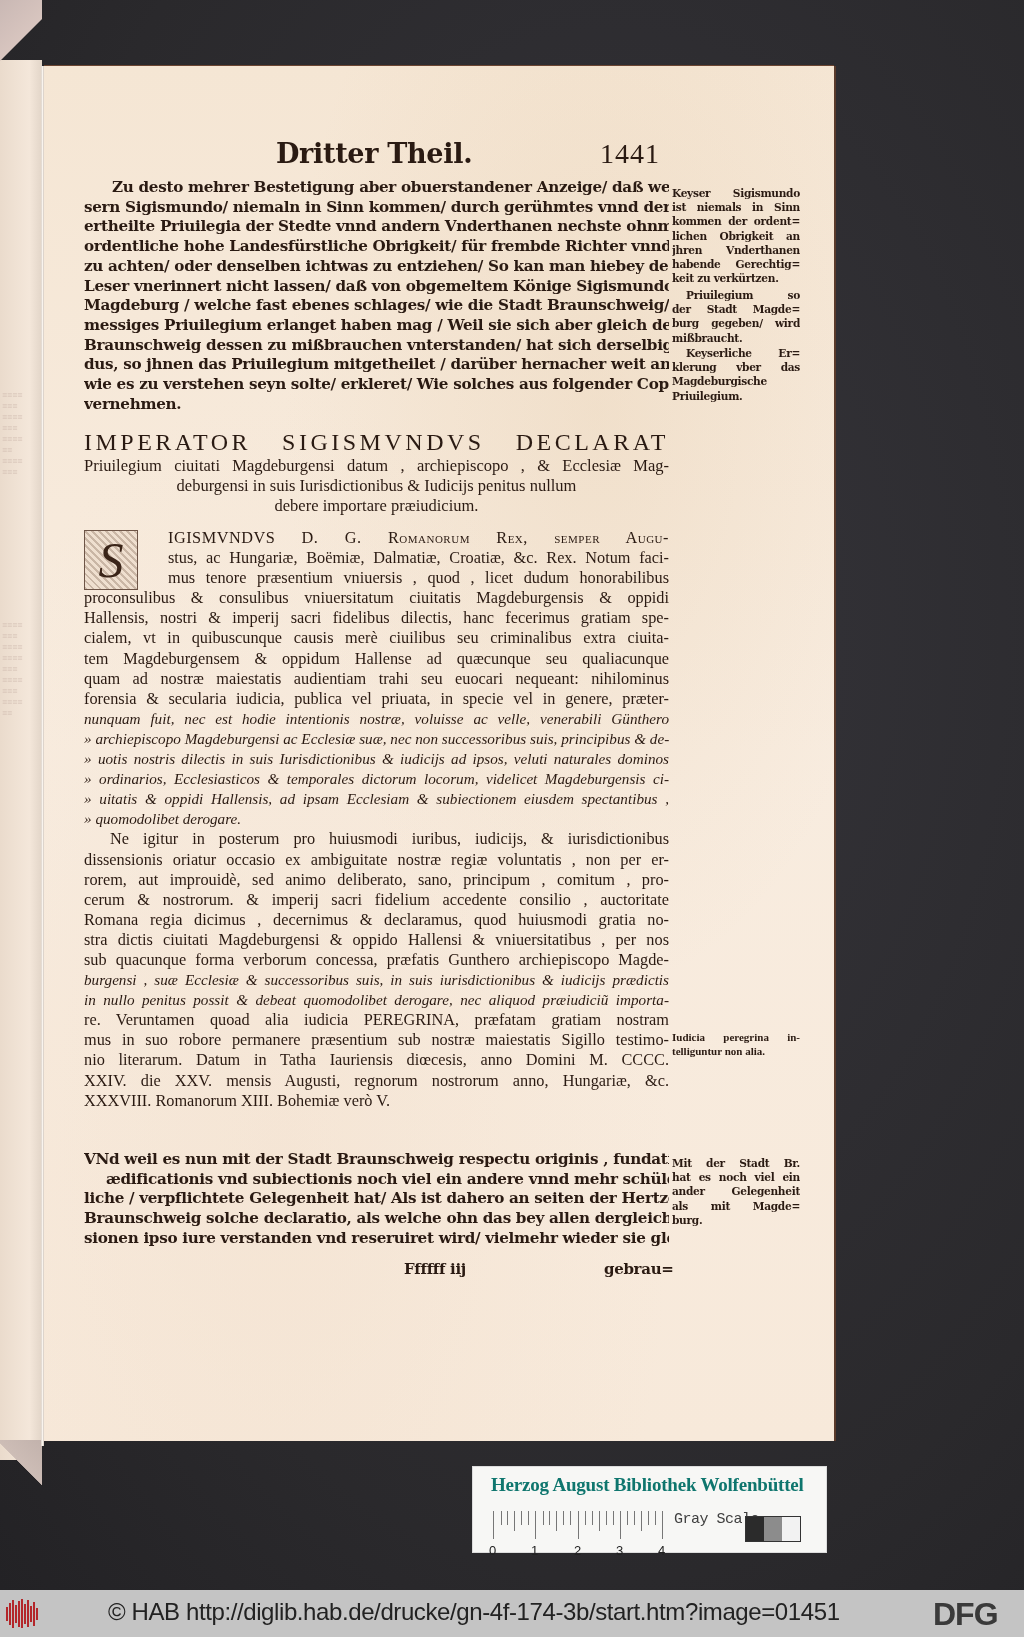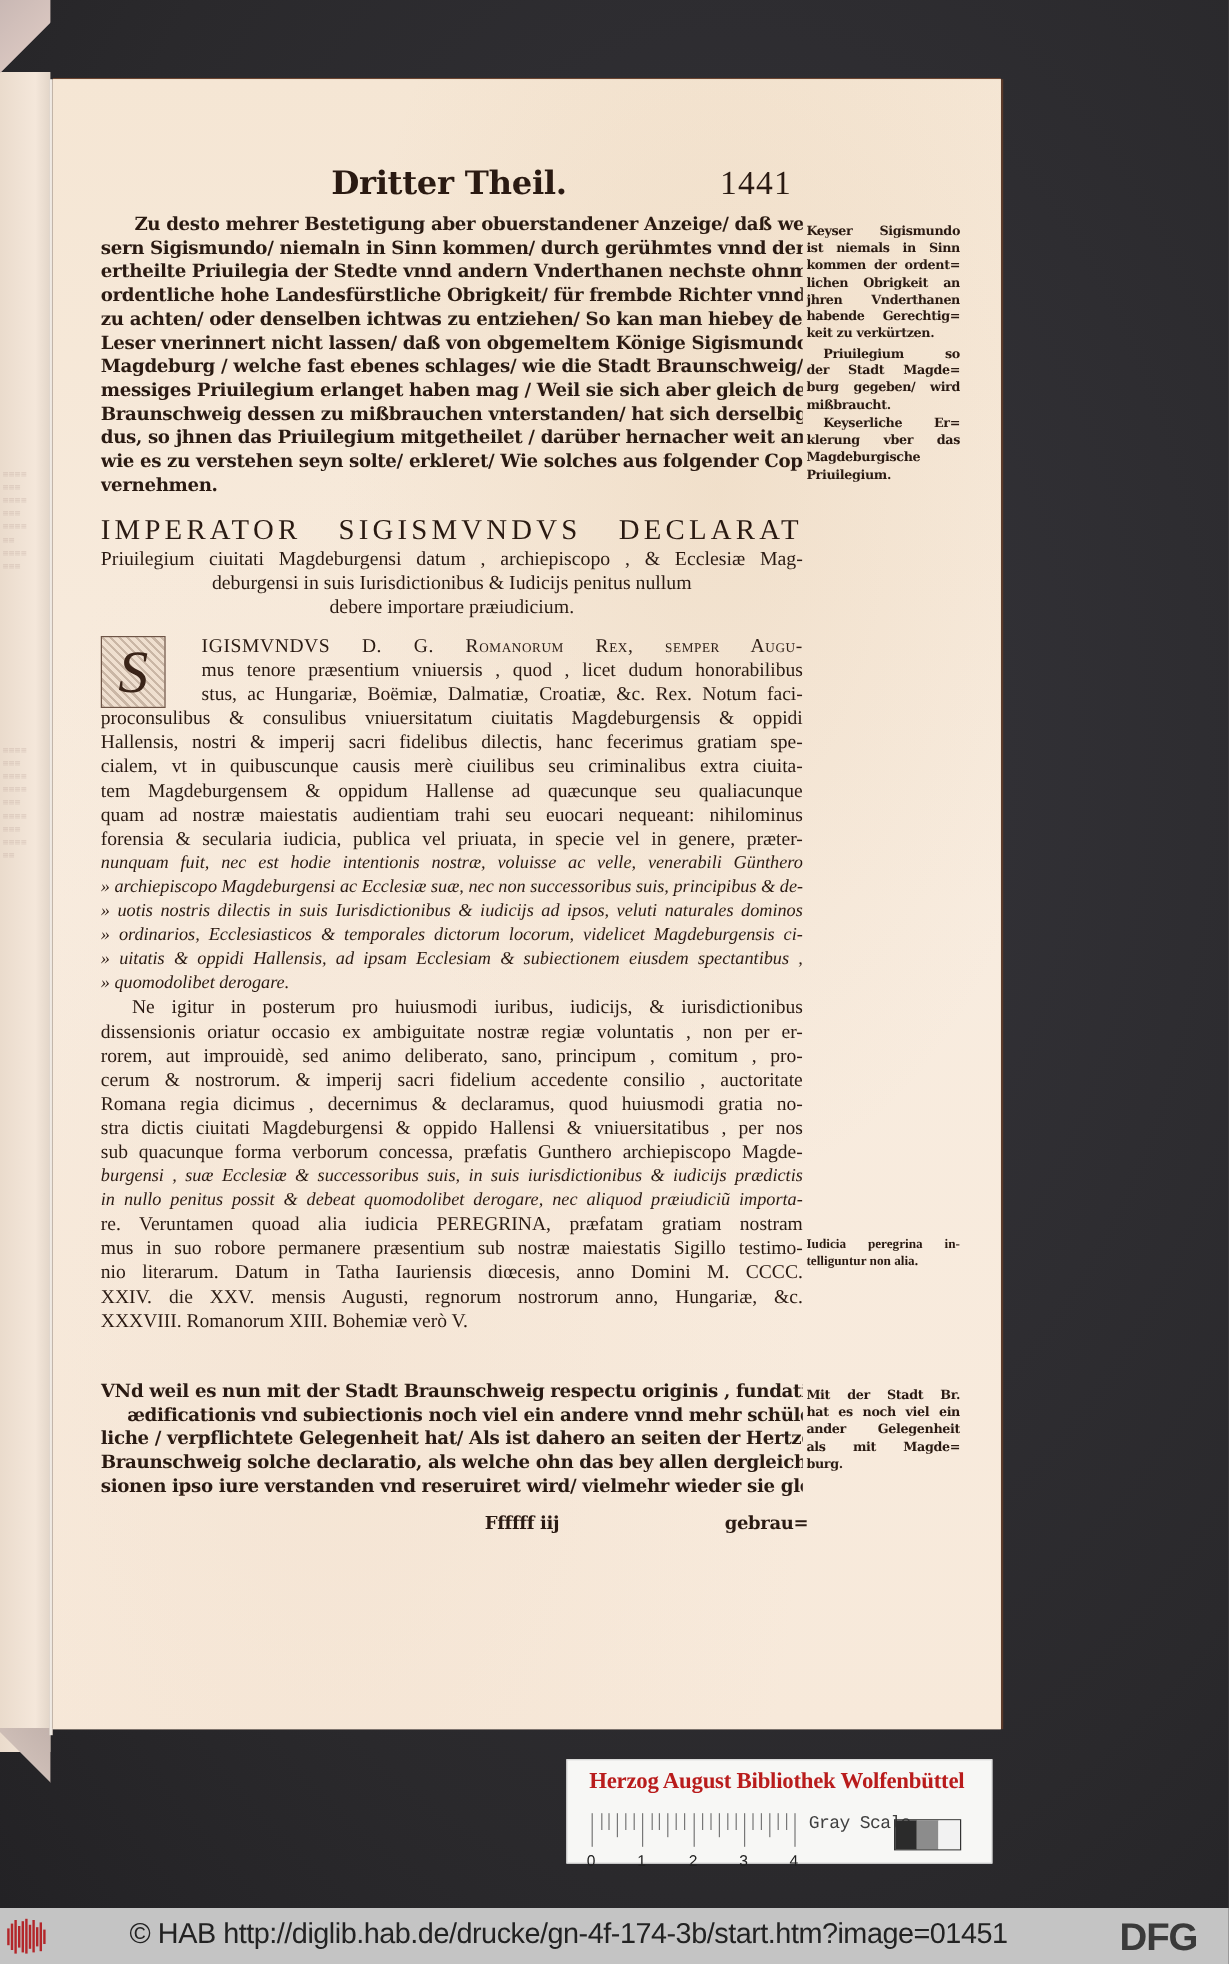--- a/index.html
+++ b/index.html
@@ -103,21 +103,21 @@
   .m3 { top:346px; }
   .m4 { top:1030px; font-family:"Liberation Serif", serif; font-weight:bold; font-size:11px; }
   .m5 { top:1156px; }
 
   .hab-card {
     position:absolute; left:472px; top:1466px; width:353px; height:85px;
     background:#f7f7f5; border:1px solid #dcdcdc;
   }
   .hab-title {
     position:absolute; left:18px; top:7px; font-size:19px; font-weight:bold;
-    font-family:"Liberation Serif", serif; color:#b91c1c; letter-spacing:-0.2px;
+    font-family:"Liberation Serif", serif; color:#0f766e; letter-spacing:-0.2px;
   }
   .ruler { position:absolute; left:20px; top:44px; width:172px; height:30px; }
   .tick { position:absolute; top:0; width:1px; background:#777; }
   .ruler-label { position:absolute; top:32px; font-size:13px; font-family:"Liberation Sans", sans-serif; color:#222; }
   .grayscale-label {
     position:absolute; left:201px; top:44px; font-size:15px; font-family:Liberation Mono, monospace;
     color:#404040; letter-spacing:-0.5px;
   }
   .swatches { position:absolute; left:272px; top:49px; width:54px; height:24px; border:1px solid #333; display:flex; }
   .swatch { flex:1; height:100%; }
@@ -173,22 +173,22 @@
   <span class="heading-title">IMPERATOR SIGISMVNDVS DECLARAT</span>
   <span class="heading-sub" style="text-align:justify;text-align-last:justify;">Priuilegium ciuitati Magdeburgensi datum , archiepiscopo , &amp; Ecclesiæ Mag-</span>
   <span class="heading-sub">deburgensi in suis Iurisdictionibus &amp; Iudicijs penitus nullum</span>
   <span class="heading-sub">debere importare præiudicium.</span>
 </div>
 
 <div class="dropcap">S</div>
 
 <div class="latin-col text roman">
   <span class="line indent-drop smallcaps" style="letter-spacing:0.5px">IGISMVNDVS D. G. Romanorum Rex, semper Augu-</span>
+  <span class="line indent-drop">stus, ac Hungariæ, Boëmiæ, Dalmatiæ, Croatiæ, &amp;c. Rex. Notum faci-</span>
   <span class="line indent-drop">mus tenore præsentium vniuersis , quod , licet dudum honorabilibus</span>
-  <span class="line indent-drop">stus, ac Hungariæ, Boëmiæ, Dalmatiæ, Croatiæ, &amp;c. Rex. Notum faci-</span>
   <span class="line">proconsulibus &amp; consulibus vniuersitatum ciuitatis Magdeburgensis &amp; oppidi</span>
   <span class="line">Hallensis, nostri &amp; imperij sacri fidelibus dilectis, hanc fecerimus gratiam spe-</span>
   <span class="line">cialem, vt in quibuscunque causis merè ciuilibus seu criminalibus extra ciuita-</span>
   <span class="line">tem Magdeburgensem &amp; oppidum Hallense ad quæcunque seu qualiacunque</span>
   <span class="line">quam ad nostræ maiestatis audientiam trahi seu euocari nequeant: nihilominus</span>
   <span class="line">forensia &amp; secularia iudicia, publica vel priuata, in specie vel in genere, præter-</span>
   <span class="line ital-line">nunquam fuit, nec est hodie intentionis nostræ, voluisse ac velle, venerabili Günthero</span>
   <span class="line ital-line">» archiepiscopo Magdeburgensi ac Ecclesiæ suæ, nec non successoribus suis, principibus &amp; de-</span>
   <span class="line ital-line">» uotis nostris dilectis in suis Iurisdictionibus &amp; iudicijs ad ipsos, veluti naturales dominos</span>
   <span class="line ital-line">» ordinarios, Ecclesiasticos &amp; temporales dictorum locorum, videlicet Magdeburgensis ci-</span>

